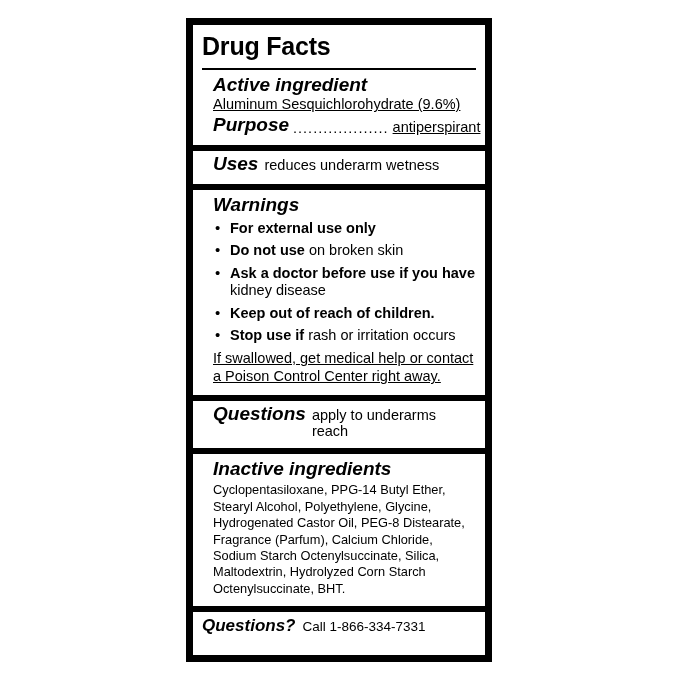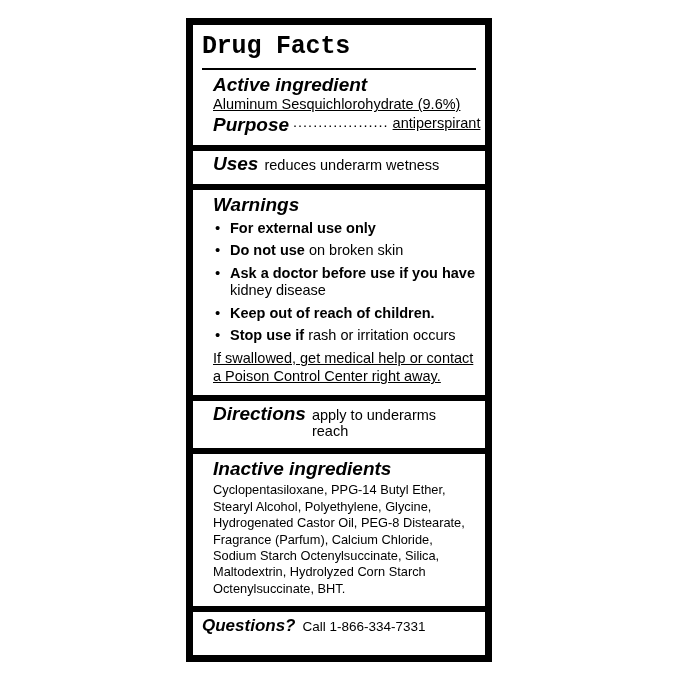--- a/index.html
+++ b/index.html
@@ -38,21 +38,21 @@
     height: 6px;
     background: #000000;
     margin: 3px -9px 0 -9px;
   }
   .rule-thin {
     height: 2px;
     background: #000000;
     margin: 3px 0 0 0;
   }
   .title {
-    font-family: Liberation Mono, monospace;
+    font-family: Liberation Sans, sans-serif;
     font-weight: bold;
     font-size: 25px;
     letter-spacing: -0.2px;
     line-height: 1.1;
     padding: 8px 0 4px 0;
   }
   .heading {
     font-family: "Liberation Sans", sans-serif;
     font-weight: bold;
     font-style: italic;
@@ -76,21 +76,21 @@
     display: flex;
     align-items: baseline;
     gap: 6px;
     padding-top: 2px;
   }
   .inline-row .after {
     font-size: 14.5px;
   }
   .purpose-row {
     display: flex;
-    align-items: flex-start;
+    align-items: flex-end;
     justify-content: space-between;
     padding-top: 1px;
   }
   .dots {
     flex: 0 0 auto;
     font-size: 14.5px;
     letter-spacing: 1px;
     padding: 0 4px;
   }
   ul.bullets {
@@ -193,21 +193,21 @@
           <span>rash or irritation occurs</span>
         </li>
       </ul>
       <div class="body">If swallowed, get medical help or contact a Poison Control Center right away.</div>
     </div>
 
     <div class="rule-thick"></div>
 
     <div class="section sec-pad">
       <div class="inline-row">
-        <span class="heading" style="padding-top:0">Directions</span>
+        <span class="heading" style="padding-top:0">Questions</span>
         <span class="after">apply to underarms reach</span>
       </div>
     </div>
 
     <div class="rule-thick"></div>
 
     <div class="section sec-pad">
       <div class="heading">Inactive ingredients</div>
       <div class="tiny-body" style="padding-top:3px">Cyclopentasiloxane, PPG-14 Butyl Ether, Stearyl Alcohol, Polyethylene, Glycine, Hydrogenated Castor Oil, PEG-8 Distearate, Fragrance (Parfum), Calcium Chloride, Sodium Starch Octenylsuccinate, Silica, Maltodextrin, Hydrolyzed Corn Starch Octenylsuccinate, BHT.</div>
     </div>

